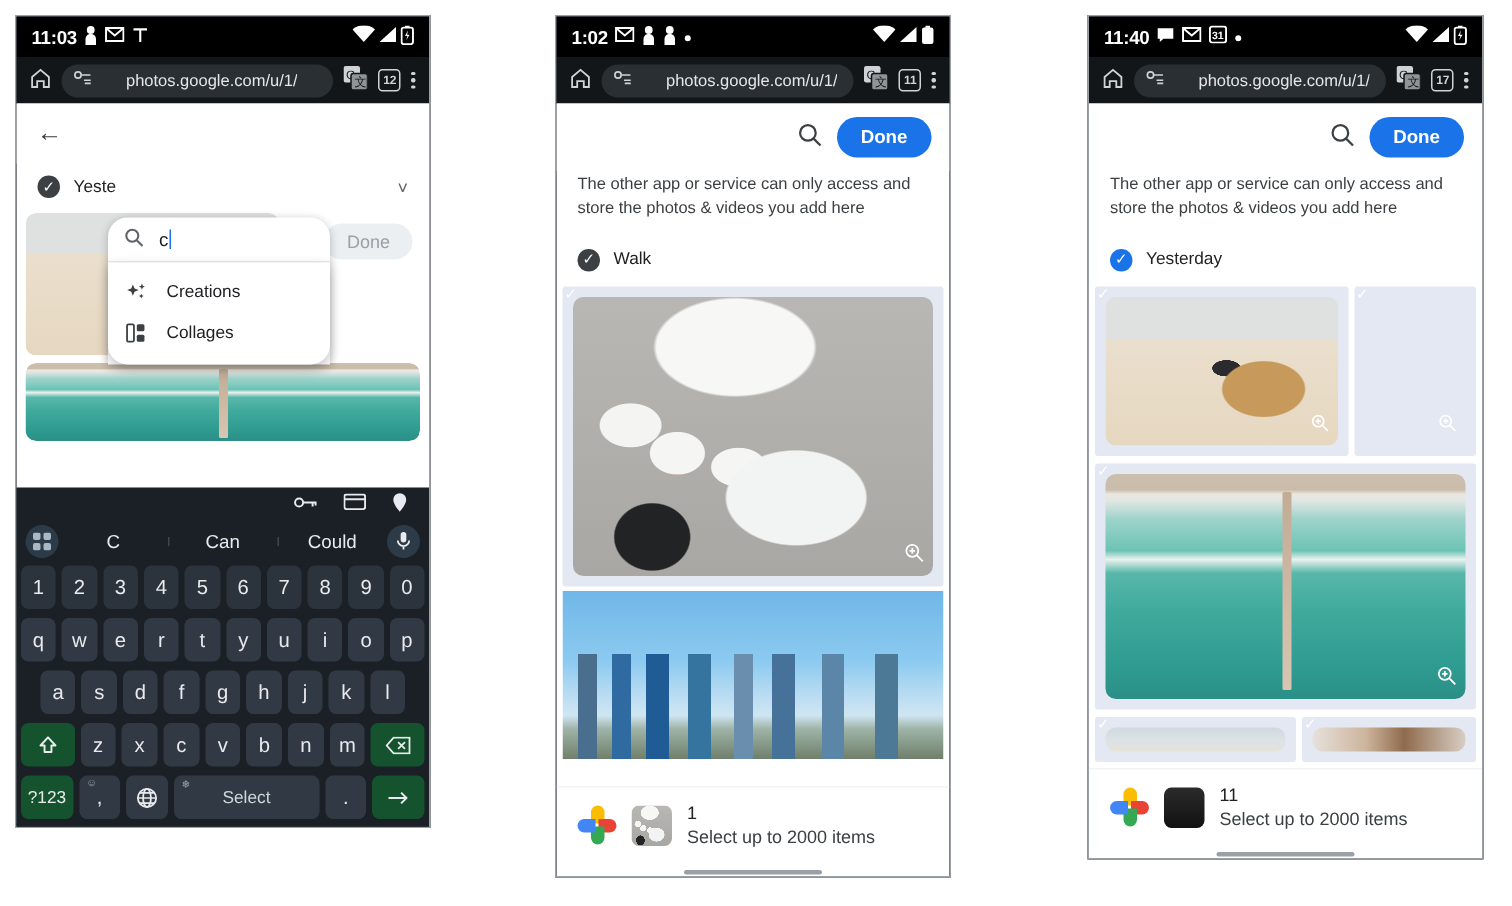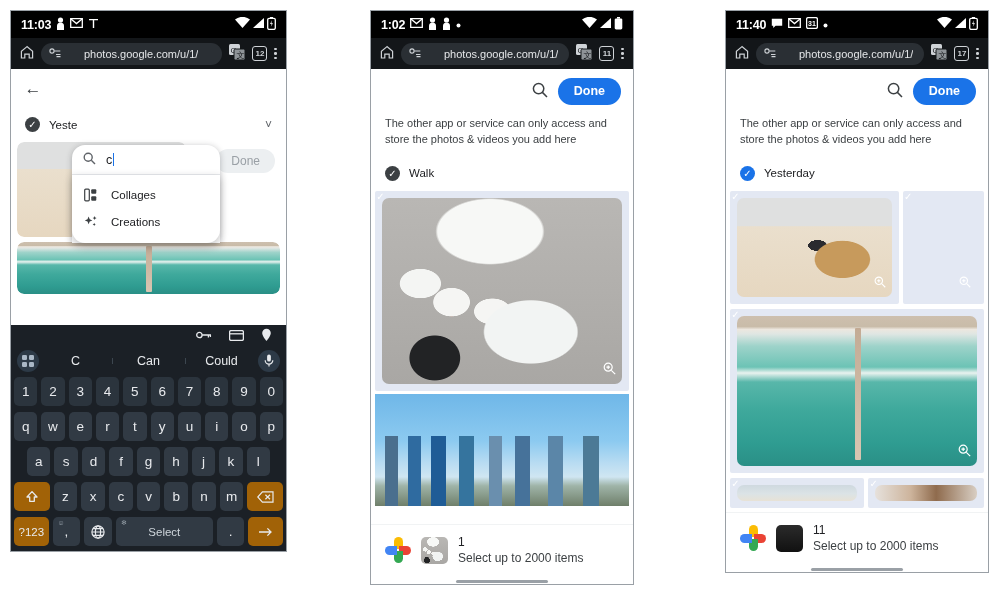--- a/index.html
+++ b/index.html
@@ -218,21 +218,21 @@
   .kb-sugg .s { flex: 1; text-align: center; position: relative; }
   .kb-sugg .s + .s::before { content:""; position:absolute; left:0; top:4px; bottom:4px; width:1px; background:#3c464f; }
   .kb-sugg .mic { width: 22px; height: 22px; margin-right: 6px; border-radius: 50%; background: #2d3a47; display: flex; align-items: center; justify-content: center; flex: none; font-size: 11px; }
   .kb-row { display: flex; gap: 4px; padding: 3px 3px; justify-content: center; }
   .key {
     background: #313a44; color: #e8eaed; border-radius: 5px;
     height: 29px; flex: 1; display: flex; align-items: center; justify-content: center;
     font-size: 13.5px;
   }
   .key.dark { background: #2b343d; }
-  .key.accent { background: #a16207; }
+  .key.accent { background: #14532d; }
   .key.sp { flex: 4.2; font-size: 11.5px; color: #cfd6dc; }
   .key.w15 { flex: 1.5; }
   .key.w12 { flex: 1.2; }
   .key.sub { position: relative; }
   .key.sub .tiny { position: absolute; top: 2px; left: 5px; font-size: 7px; color: #9aa4ad; }
   .kb-row.letters2 { padding-left: 16px; padding-right: 16px; }
   .navbar { height: 26px; display: flex; align-items: center; justify-content: space-between; padding: 0 26px; background: #1b2026; }
   .navbar .bar { width: 92px; height: 3.5px; background: #e8eaed; border-radius: 2px; }
   .navbar span { color: #cfd6dc; font-size: 11px; }
 </style>
@@ -355,37 +355,37 @@
               <svg width="13" height="13" viewBox="0 0 13 13">
                   <circle cx="5.2" cy="5.2" r="4" fill="none" stroke="#5f6368" stroke-width="1.4"></circle>
                   <path d="M8.3 8.3L12 12" stroke="#5f6368" stroke-width="1.4"></path>
                 </svg>
             </span>
             <span class="typed"><span>c</span><span class="caret"></span></span>
           </div>
           <div class="suggest-card">
             <div class="suggest">
               <span class="sg-icon">
+                <svg width="14" height="14" viewBox="0 0 14 14">
+                    <path d="M4.6 1.6l1.1 2.7 2.7 1.1-2.7 1.1-1.1 2.7-1.1-2.7L.8 5.4l2.7-1.1z" fill="#3c4043"></path>
+                    <path d="M10.6 1.1l.6 1.4 1.4.6-1.4.6-.6 1.4-.6-1.4-1.4-.6 1.4-.6z" fill="#3c4043"></path>
+                    <path d="M10.2 7.8l.5 1.1 1.1.5-1.1.5-.5 1.1-.5-1.1-1.1-.5 1.1-.5z" fill="#3c4043"></path>
+                  </svg>
+              </span>
+              <span>Creations</span>
+            </div>
+            <div class="suggest">
+              <span class="sg-icon">
                 <svg width="13" height="14" viewBox="0 0 13 14">
                     <rect x=".7" y="1.2" width="4.6" height="11.6" rx="1" fill="none" stroke="#3c4043" stroke-width="1.2"></rect>
                     <rect x="7.2" y="1.2" width="5.1" height="4.6" rx="1" fill="#3c4043"></rect>
                     <rect x="7.2" y="8.2" width="5.1" height="4.6" rx="1" fill="#3c4043"></rect>
                   </svg>
               </span>
               <span>Collages</span>
-            </div>
-            <div class="suggest">
-              <span class="sg-icon">
-                <svg width="14" height="14" viewBox="0 0 14 14">
-                    <path d="M4.6 1.6l1.1 2.7 2.7 1.1-2.7 1.1-1.1 2.7-1.1-2.7L.8 5.4l2.7-1.1z" fill="#3c4043"></path>
-                    <path d="M10.6 1.1l.6 1.4 1.4.6-1.4.6-.6 1.4-.6-1.4-1.4-.6 1.4-.6z" fill="#3c4043"></path>
-                    <path d="M10.2 7.8l.5 1.1 1.1.5-1.1.5-.5 1.1-.5-1.1-1.1-.5 1.1-.5z" fill="#3c4043"></path>
-                  </svg>
-              </span>
-              <span>Creations</span>
             </div>
           </div>
         </div>
       </div>
     </div>
 
     <div class="kb">
       <div class="kb-top">
         <span class="glyph">
           <svg width="16" height="10" viewBox="0 0 16 10">

